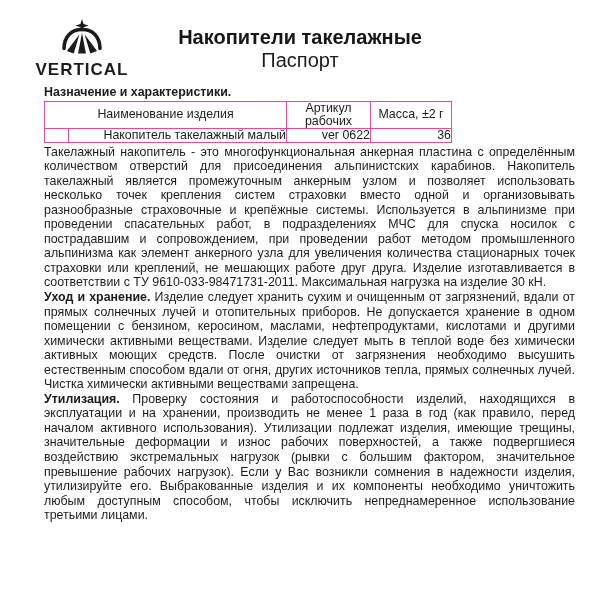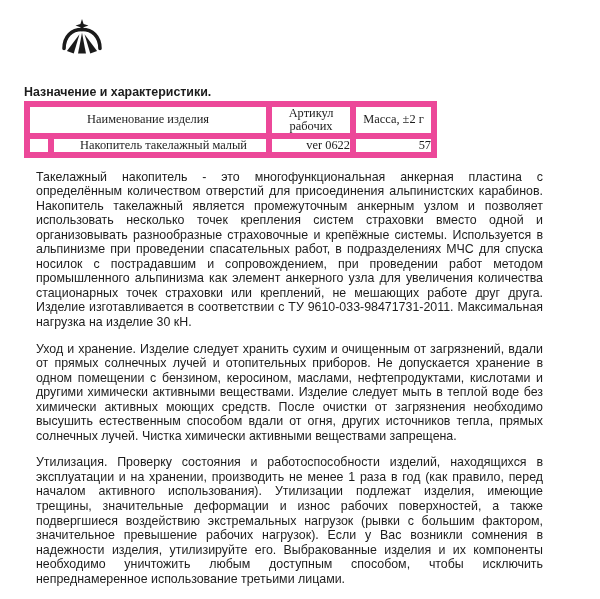--- a/index.html
+++ b/index.html
@@ -26,45 +26,45 @@
   }
   .titles {
     position:absolute; left:0; top:26px; width:600px;
     text-align:center; line-height:23px;
   }
   .doc-title   { font-size:20px; font-weight:bold; color:#161616; }
   .doc-subtitle{ font-size:20px; font-weight:normal; color:#1c1c1c; }
 
   
   .content {
-    position:absolute; left:24px; top:85px; width:531px;
+    position:absolute; left:44px; top:85px; width:531px;
     font-size:12.4px; line-height:14.55px; color:#1c1c1c;
   }
   .sec-heading { font-weight:bold; }
   .tbl-caption { }
   table.products {
     border-collapse:collapse; table-layout:fixed;
     width:407px; margin-top:1px;
     font-size:12.4px; color:#1c1c1c;
   }
   table.products th, table.products td {
-    border:6px solid #ec4899;
+    border:1px solid #ec4899;
     font-weight:normal;
-    overflow:hidden; white-space:nowrap;font-family:Liberation Serif, serif;
+    overflow:hidden; white-space:nowrap;
   }
   table.products th { height:26px; text-align:center; white-space:normal; line-height:13px; padding:0 4px; }
   table.products td { height:14px; line-height:13px; }
-  td.cell-name { padding-left:7px; text-align:center; }
+  td.cell-name { padding-left:7px; text-align:right; }
   td.cell-center { text-align:right; }
   .body-text { margin-top:2px; }
   .body-text p {
     text-align:justify;
-    margin:12px;
+    margin:0;
   }
-  .body-text b { font-weight:normal; }
+  .body-text b { font-weight:bold; }
 </style>
 </head>
 <body>
 
 <div class="page">
 
   <div class="logo">
     <svg width="46" height="39" viewBox="0 0 64 54" aria-hidden="true">
       <g fill="#1b1b1b" stroke="none">
 
@@ -72,22 +72,27 @@
 
         <path d="M7 41 C7 24 17.5 14.5 32 14.5 C46.5 14.5 57 24 57 41" fill="none" stroke="#1b1b1b" stroke-width="5" stroke-linecap="round"></path>
 
         <path d="M32 19 L37.5 48 L26.5 48 Z"></path>
 
         <path d="M28.5 21 L11 44.5 L20.5 48 Z"></path>
 
         <path d="M35.5 21 L53 44.5 L43.5 48 Z"></path>
       </g>
     </svg>
+    <div class="brand">VERTICAL</div>
   </div>
 
+  <div class="titles">
+    <div class="doc-title">Накопители такелажные</div>
+    <div class="doc-subtitle">Паспорт</div>
+  </div>
 
   <div class="content">
 
     <div class="sec-heading">Назначение и характеристики.</div>
 
     <table class="products">
       <colgroup>
         <col style="width:24px">
           <col style="width:218px">
           <col style="width:84px">
@@ -96,21 +101,21 @@
       <tbody>
         <tr>
           <th colspan="2">Наименование изделия</th>
           <th>Артикул рабочих</th>
           <th>Масса, ±2 г</th>
         </tr>
         <tr>
           <td class="cell-idx"></td>
           <td class="cell-name">Накопитель такелажный малый</td>
           <td class="cell-center">ver 0622</td>
-          <td class="cell-center">57</td>
+          <td class="cell-center">36</td>
         </tr>
       </tbody>
     </table>
 
     <div class="body-text">
       <p><span>Такелажный накопитель - это многофункциональная анкерная пластина с определённым количеством отверстий для присоединения альпинистских карабинов. Накопитель такелажный является промежуточным анкерным узлом и позволяет использовать несколько точек крепления систем страховки вместо одной и организовывать разнообразные страховочные и крепёжные системы. Используется в альпинизме при проведении спасательных работ, в подразделениях МЧС для спуска носилок с пострадавшим и сопровождением, при проведении работ методом промышленного альпинизма как элемент анкерного узла для увеличения количества стационарных точек страховки или креплений, не мешающих работе друг друга. Изделие изготавливается в соответствии с ТУ 9610-033-98471731-2011. Максимальная нагрузка на изделие 30 кН.</span></p>
       <p><b>Уход и хранение.</b> <span>Изделие следует хранить сухим и очищенным от загрязнений, вдали от прямых солнечных лучей и отопительных приборов. Не допускается хранение в одном помещении с бензином, керосином, маслами, нефтепродуктами, кислотами и другими химически активными веществами. Изделие следует мыть в теплой воде без химически активных моющих средств. После очистки от загрязнения необходимо высушить естественным способом вдали от огня, других источников тепла, прямых солнечных лучей. Чистка химически активными веществами запрещена.</span></p>
       <p><b>Утилизация.</b> <span>Проверку состояния и работоспособности изделий, находящихся в эксплуатации и на хранении, производить не менее 1 раза в год (как правило, перед началом активного использования). Утилизации подлежат изделия, имеющие трещины, значительные деформации и износ рабочих поверхностей, а также подвергшиеся воздействию экстремальных нагрузок (рывки с большим фактором, значительное превышение рабочих нагрузок). Если у Вас возникли сомнения в надежности изделия, утилизируйте его. Выбракованные изделия и их компоненты необходимо уничтожить любым доступным способом, чтобы исключить непреднамеренное использование третьими лицами.</span></p>
     </div>
 

